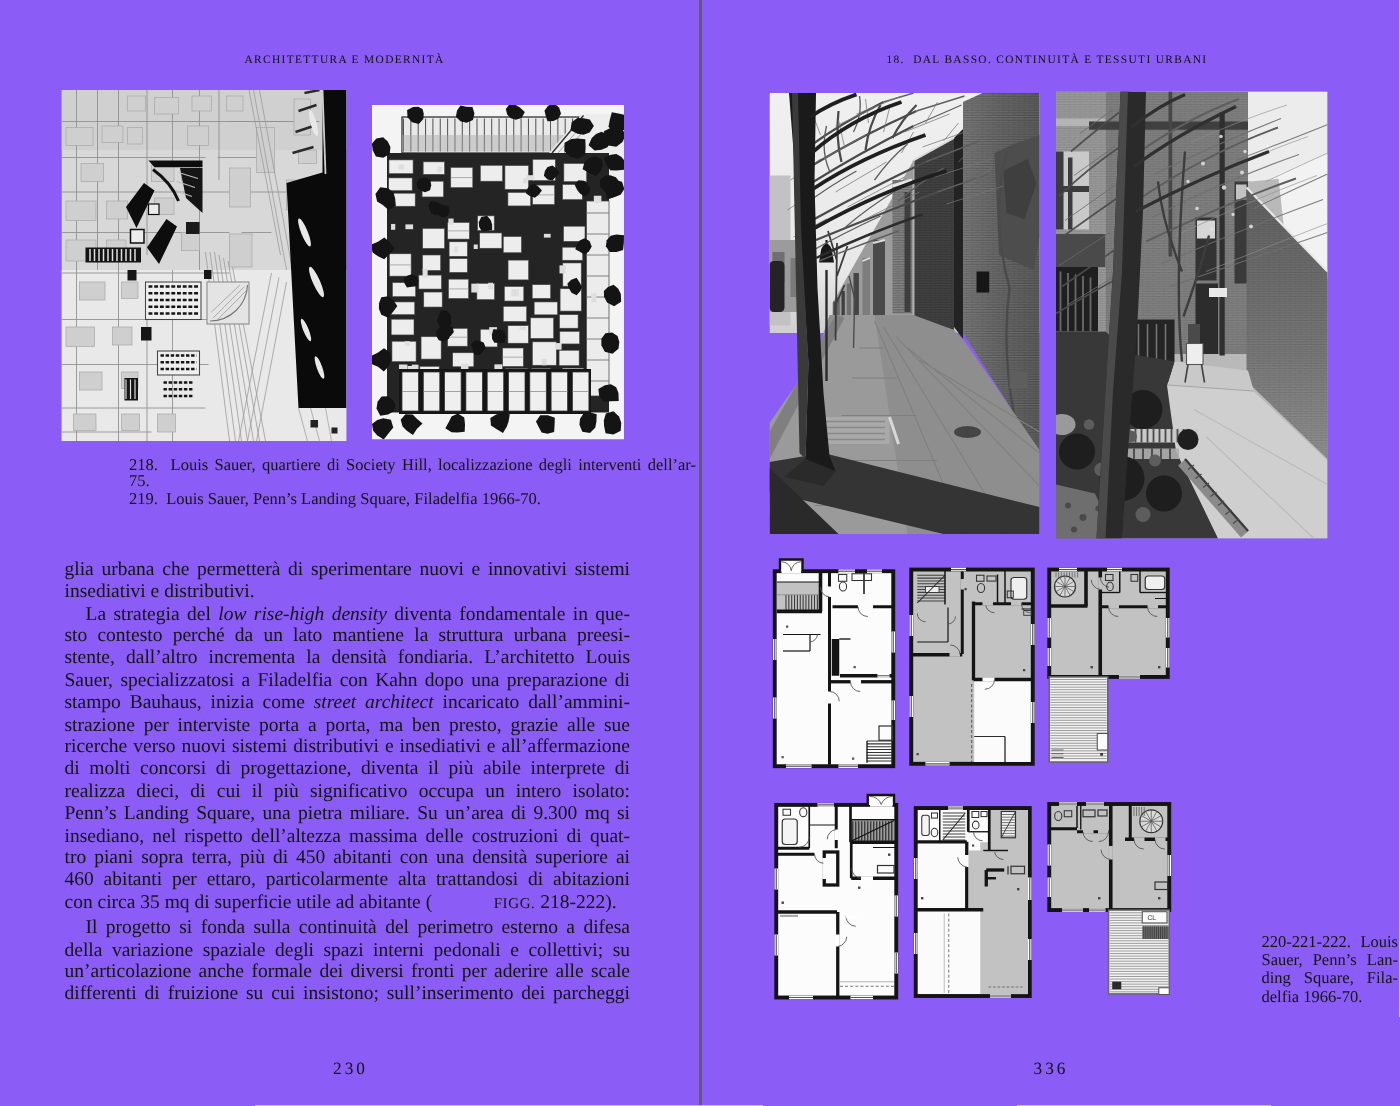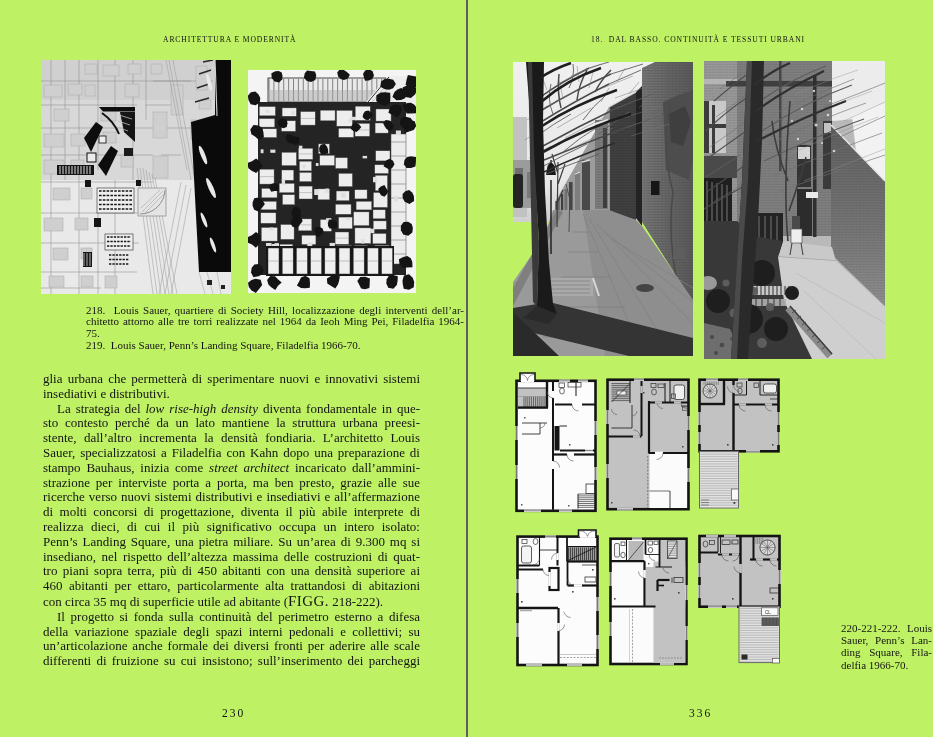--- a/index.html
+++ b/index.html
@@ -1,27 +1,27 @@
 <!DOCTYPE html>
 <html><head>
 <meta charset="utf-8">
 <style>
   html,body{margin:0;padding:0;background:#fff;}
-  #page{position:relative;width:933px;height:737px;background:#bef264;overflow:hidden;
+  #page{position:relative;width:933px;height:737px;background:#8b5cf6;overflow:hidden;
         font-family:"Liberation Serif", serif;color:#111;}
   .abs{position:absolute;}
   .hdr{font-size:7.6px;letter-spacing:0.9px;}
   .body{font-size:13px;line-height:14.8px;width:377px;color:#141414;}
   .bl{text-align:justify;text-align-last:justify;white-space:nowrap;}
   .bl-last{text-align:left;}
   .ind{text-indent:14px;}
   .cap{font-size:11px;line-height:11.7px;color:#141414;margin-left:44px;}
   .pgnum{font-size:11.5px;letter-spacing:2px;}
   i{}
-  .sc{font-size:15px;letter-spacing:0.4px;}
+  .sc{font-size:10px;letter-spacing:0.4px;margin-left:41px;}
 </style>
 </head>
 <body>
 <div id="page">
 
   <div class="abs" style="left:466px;top:0;width:1.6px;height:737px;background:#5f5f5f;"></div>
 
   <div class="abs hdr" style="left:163px;top:34.5px;">ARCHITETTURA E MODERNITÀ</div>
 
   <svg class="abs" style="left:41px;top:60px;" width="190" height="234" viewBox="0 0 190 234">
@@ -335,21 +335,20 @@
         <polygon points="31.0,117.2 30.3,120.9 26.6,121.1 23.3,121.7 21.6,118.8 21.3,115.6 23.8,113.7 26.6,112.9 29.6,114.1" fill="#141414"></polygon>
         <polygon points="145.5,55.2 144.9,58.8 141.6,61.0 138.5,58.9 136.8,56.6 135.1,53.2 137.6,50.1 141.4,50.5 143.6,52.7" fill="#141414"></polygon>
         <polygon points="146.5,94.3 144.6,97.6 141.7,99.8 138.6,97.9 135.5,96.2 136.7,92.9 138.4,90.3 141.7,88.8 145.0,90.7" fill="#141414"></polygon>
         <polygon points="51.7,70.5 50.8,73.7 47.9,75.1 45.0,74.0 43.0,72.0 42.0,68.7 44.2,65.6 47.7,66.8 50.9,67.3" fill="#141414"></polygon>
         <polygon points="125.1,45.3 122.5,47.9 120.3,50.3 117.0,49.6 114.6,47.1 115.3,43.8 117.1,41.3 120.3,40.4 123.0,42.3" fill="#141414"></polygon>
       </g>
     </svg>
 
   <div class="abs cap" style="left:42px;top:304.5px;width:378px;">
     <div class="bl">218.&nbsp; Louis Sauer, quartiere di Society Hill, localizzazione degli interventi dell’ar-</div>
-    <div class="bl">chitetto attorno alle tre torri realizzate nel 1964 da Ieoh Ming Pei, Filadelfia 1964-</div>
     <div class="bl-last">75.</div>
     <div class="bl-last">219.&nbsp; Louis Sauer, Penn’s Landing Square, Filadelfia 1966-70.</div>
   </div>
 
   <div class="abs body" style="left:43px;top:372px;">
     <div class="bl">glia urbana che permetterà di sperimentare nuovi e innovativi sistemi</div>
     <div class="bl-last">insediativi e distributivi.</div>
     <div class="bl ind">La strategia del <i>low rise-high density</i> diventa fondamentale in que-</div>
     <div class="bl">sto contesto perché da un lato mantiene la struttura urbana preesi-</div>
     <div class="bl">stente, dall’altro incrementa la densità fondiaria. L’architetto Louis</div>

